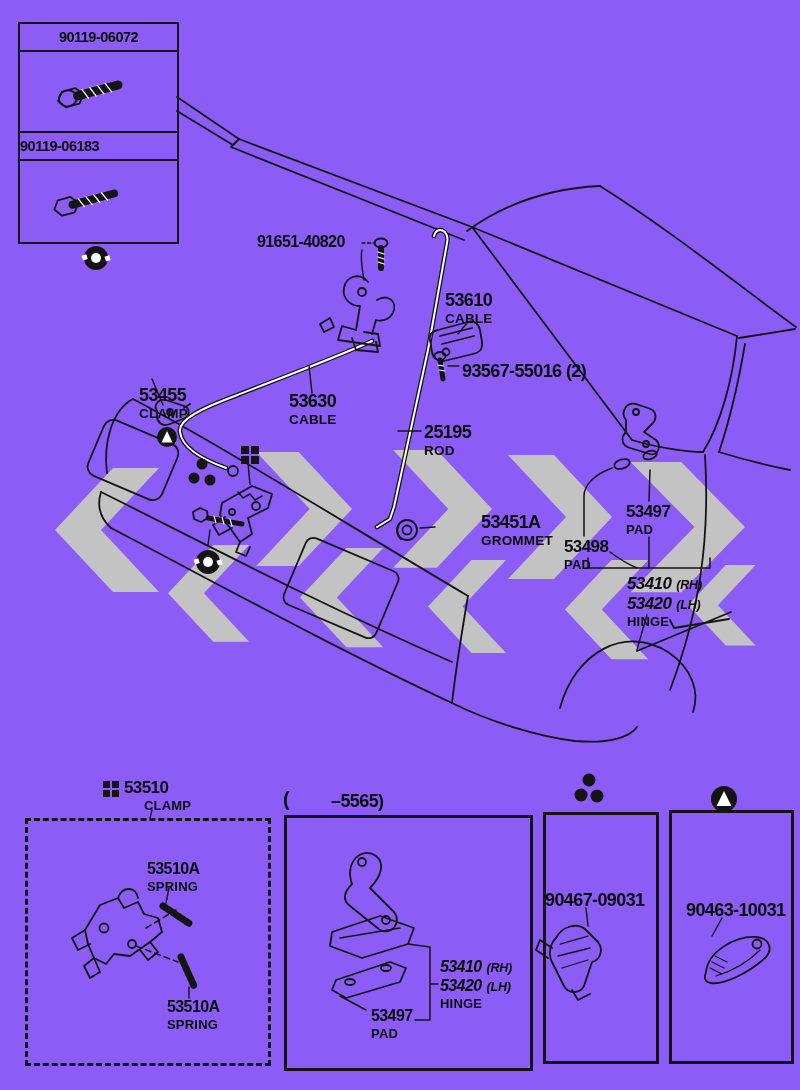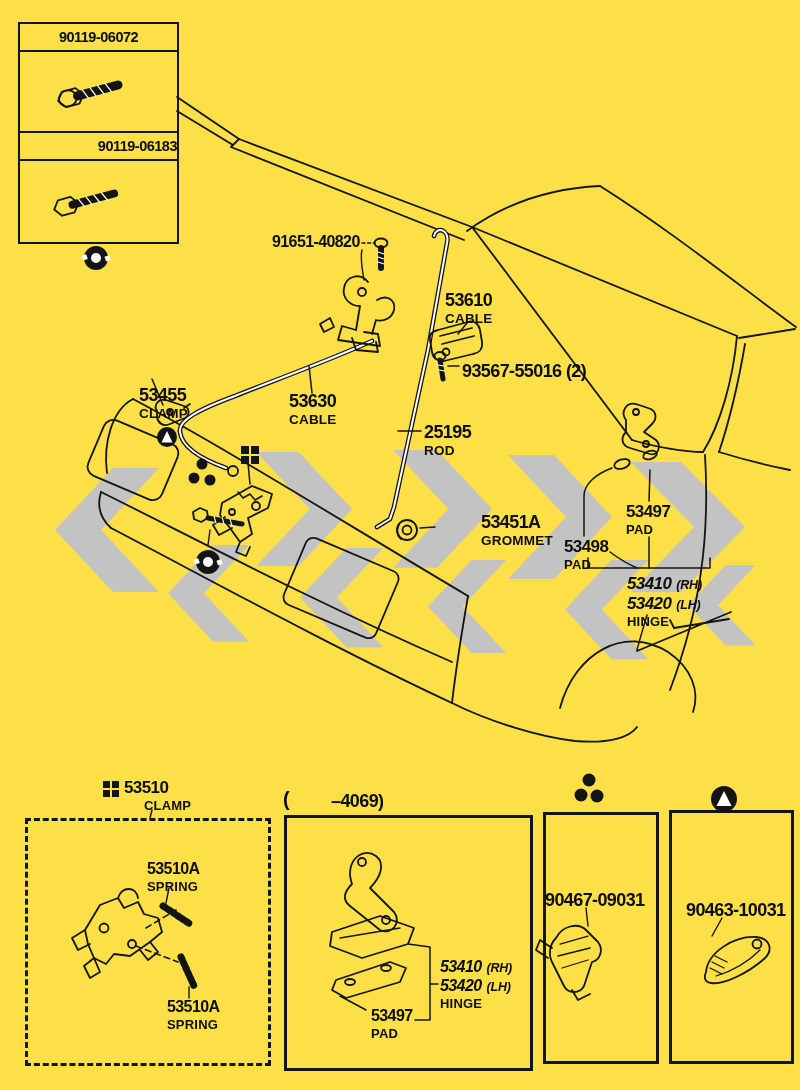--- a/index.html
+++ b/index.html
@@ -1,25 +1,25 @@
 <!DOCTYPE html>
 <html><head>
 <meta charset="utf-8">
 <style>
   html,body{margin:0;padding:0;background:#fff;}
-  .page{position:relative;width:800px;height:1090px;background:#fde047;overflow:hidden;
+  .page{position:relative;width:800px;height:1090px;background:#8b5cf6;overflow:hidden;
         font-family:"Liberation Sans","DejaVu Sans",sans-serif;}
   svg.art{position:absolute;left:0;top:0;z-index:1;}
   .box{position:absolute;z-index:2;background:transparent;}
   .solid{border:3px solid #141414;}
   .dashed{border:3px dashed #141414;}
   .bolt-box{border:2.5px solid #141414;}
   .bb-head{height:26px;border-bottom:2.5px solid #141414;display:flex;align-items:center;justify-content:center;}
   .bb-art1{height:79px;border-bottom:2.5px solid #141414;}
-  .bb-head2{height:26px;border-bottom:2.5px solid #141414;display:flex;align-items:center;justify-content:flex-end;padding-left:36px;}
+  .bb-head2{height:26px;border-bottom:2.5px solid #141414;display:flex;align-items:center;justify-content:flex-start;}
   .bb-txt{font-weight:bold;font-size:14.5px;letter-spacing:-0.5px;color:#0d0d0d;}
   .lbl{position:absolute;z-index:3;color:#0d0d0d;font-weight:bold;line-height:1;white-space:nowrap;}
   .num{display:block;font-size:18px;letter-spacing:-0.6px;}
   .n16{font-size:16px;} .n17{font-size:17px;} .n14{font-size:18px;} .n20{font-size:20px;}
   .sub{display:block;font-size:13.5px;margin-top:3px;letter-spacing:0.2px;}
   .s13{font-size:13px;}
   .inline{display:inline-block;}
   .side{font-size:12.5px;margin-left:5px;letter-spacing:-0.2px;}
   .row{display:block;line-height:1;font-style:italic;}
   .row + .row{margin-top:3px;}
@@ -285,21 +285,21 @@
   <div class="bb-head2">
     <span class="bb-txt">90119-06183</span>
   </div>
 </div>
 
 <div class="box dashed" style="left:25px;top:818px;width:240px;height:242px;"></div>
 <div class="box solid" style="left:284px;top:815px;width:243px;height:250px;"></div>
 <div class="box solid" style="left:543px;top:812px;width:110px;height:246px;"></div>
 <div class="box solid" style="left:669px;top:810px;width:119px;height:248px;"></div>
 
-<div class="lbl" style="left:272px;top:234px;">
+<div class="lbl" style="left:257px;top:234px;">
   <span class="num n16">91651-40820</span>
 </div>
 <div class="lbl" style="left:445px;top:291px;">
   <span class="num">53610</span>
   <span class="sub">CABLE</span>
 </div>
 <div class="lbl" style="left:462px;top:362px;">
   <span class="num n14">93567-55016 (2)</span>
 </div>
 <div class="lbl" style="left:139px;top:346px;margin-top:40px;">
@@ -342,21 +342,21 @@
 </div>
 <div class="lbl" style="left:167px;top:999px;">
   <span class="num n16">53510A</span>
   <span class="sub s13">SPRING</span>
 </div>
 
 <div class="lbl" style="left:283px;top:789px;">
   <span class="num n20">(</span>
 </div>
 <div class="lbl" style="left:331px;top:792px;">
-  <span class="num">–4069)</span>
+  <span class="num">–5565)</span>
 </div>
 <div class="lbl" style="left:440px;top:959px;">
   <span class="row"><span class="num n16 inline">53410</span><span class="side">(RH)</span></span>
   <span class="row"><span class="num n16 inline">53420</span><span class="side">(LH)</span></span>
   <span class="sub s13">HINGE</span>
 </div>
 <div class="lbl" style="left:371px;top:1008px;">
   <span class="num n16">53497</span>
   <span class="sub s13">PAD</span>
 </div>

